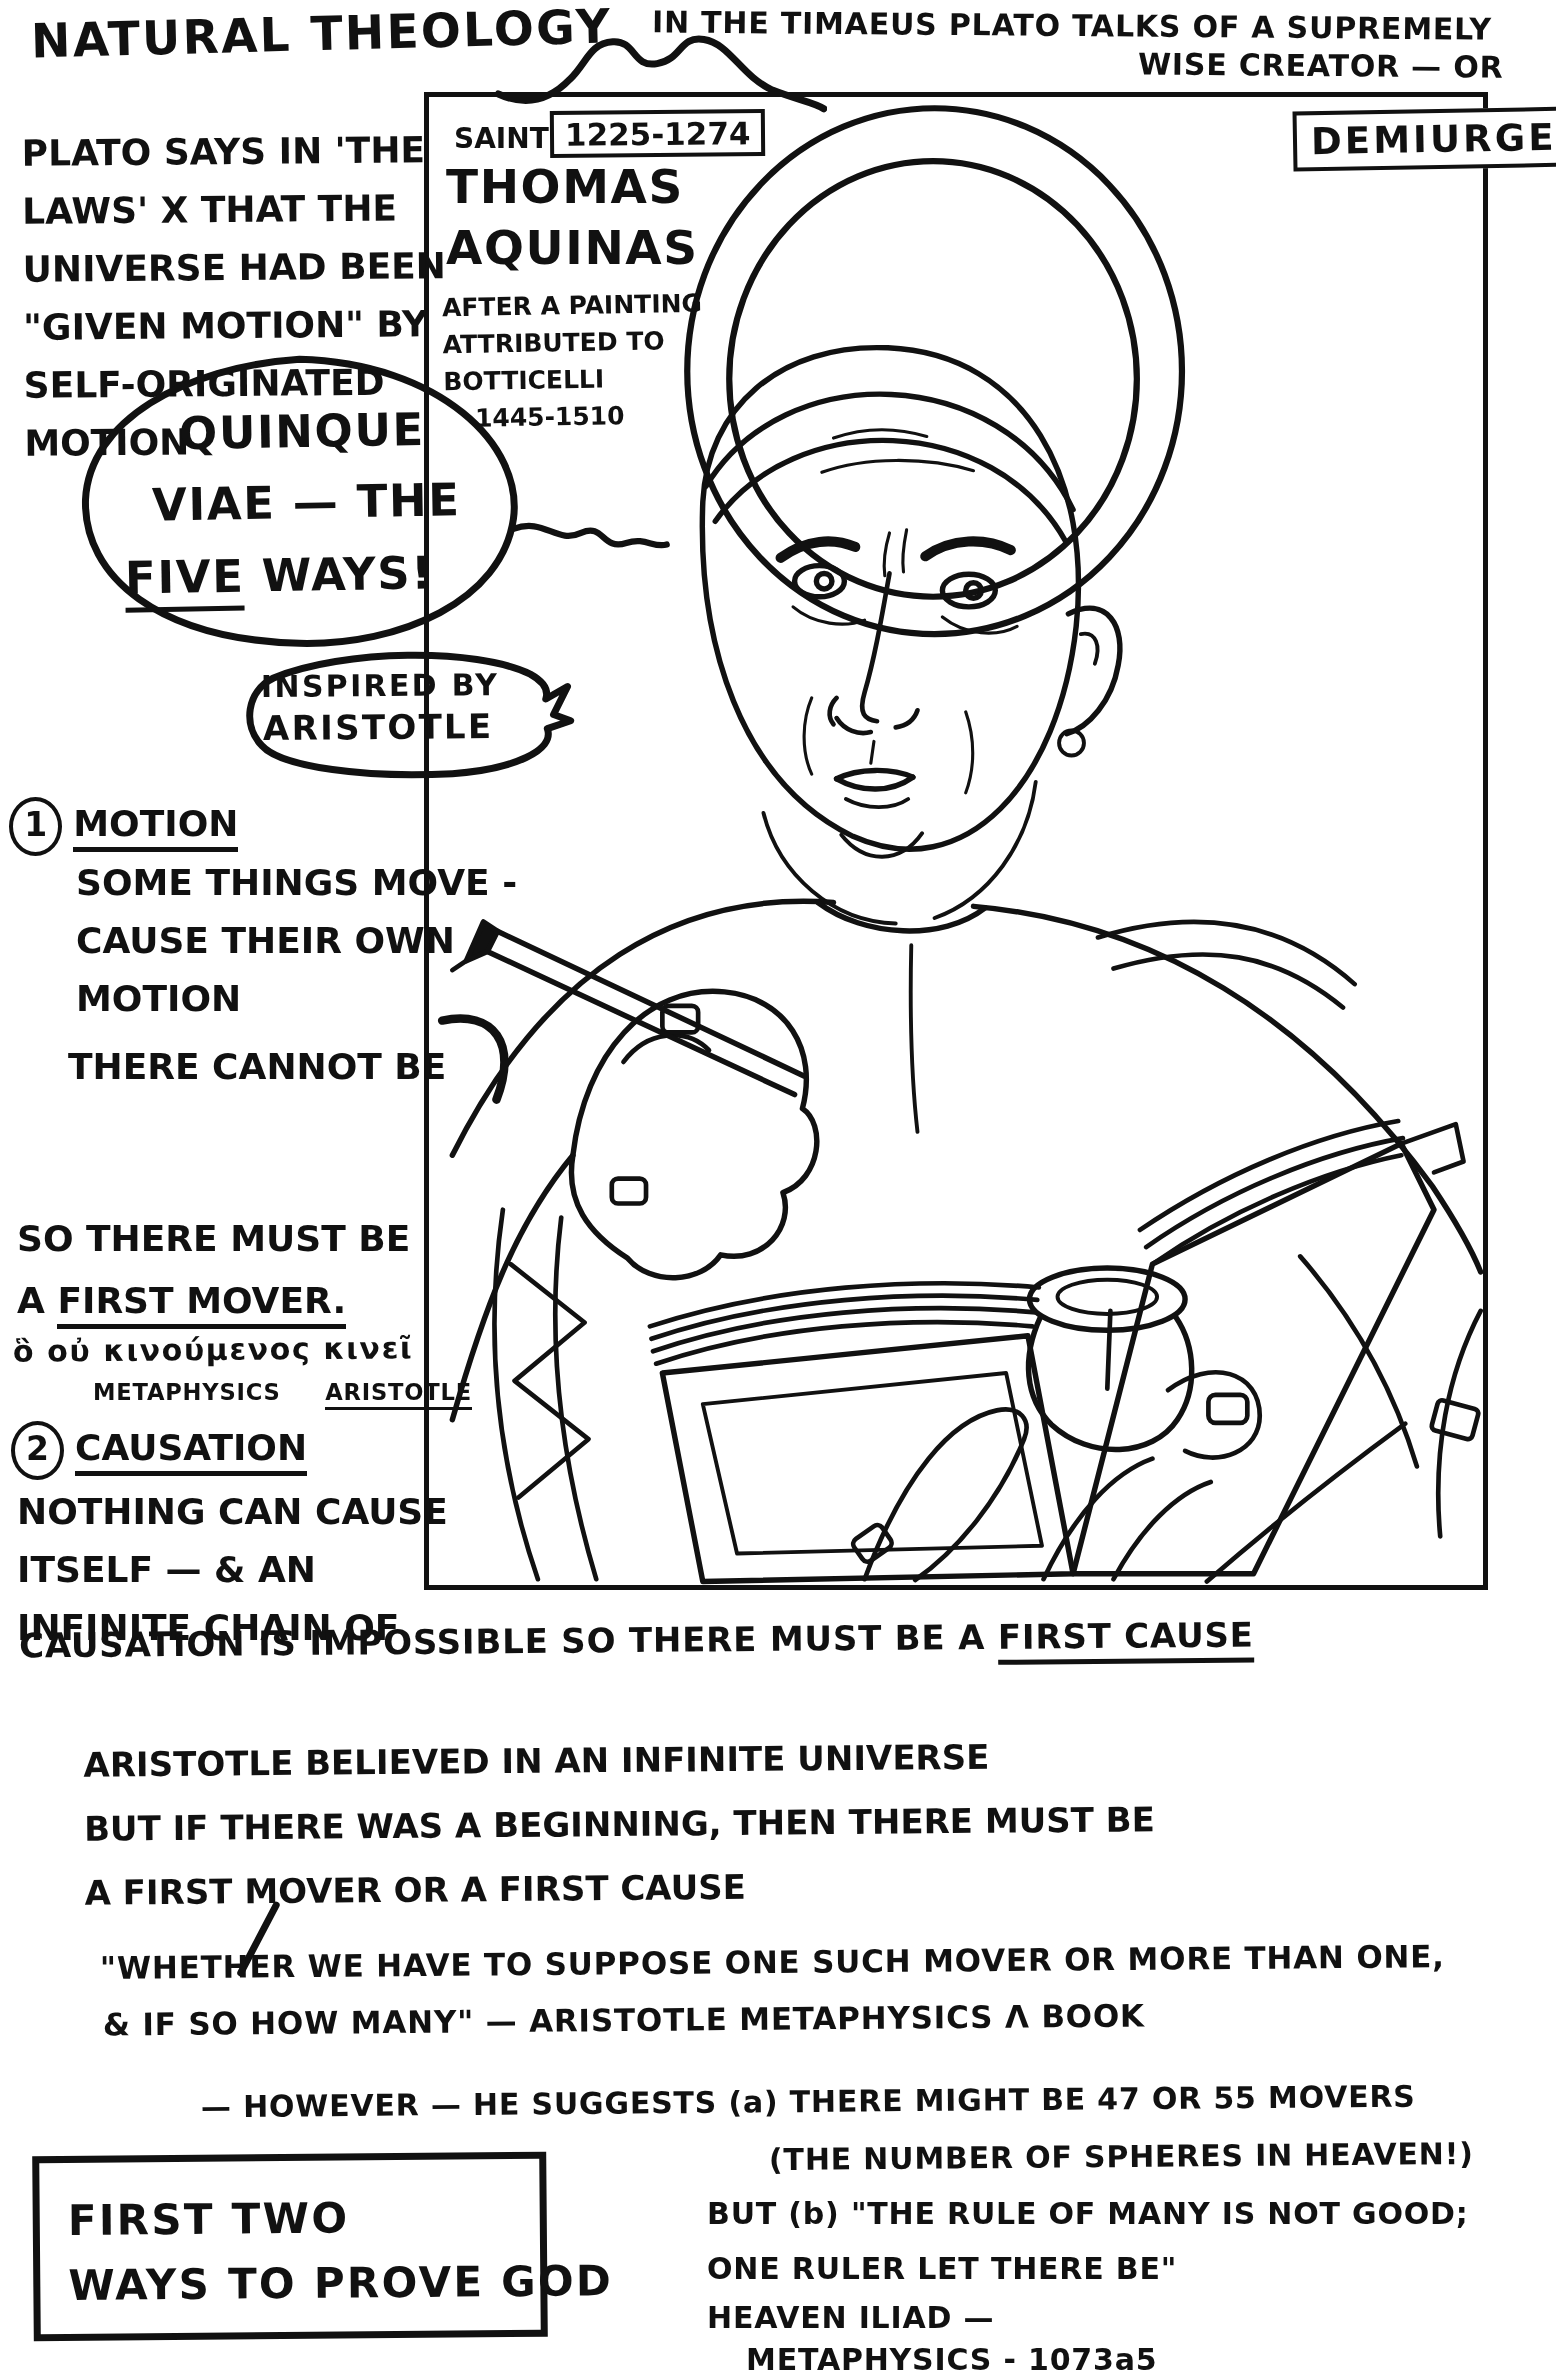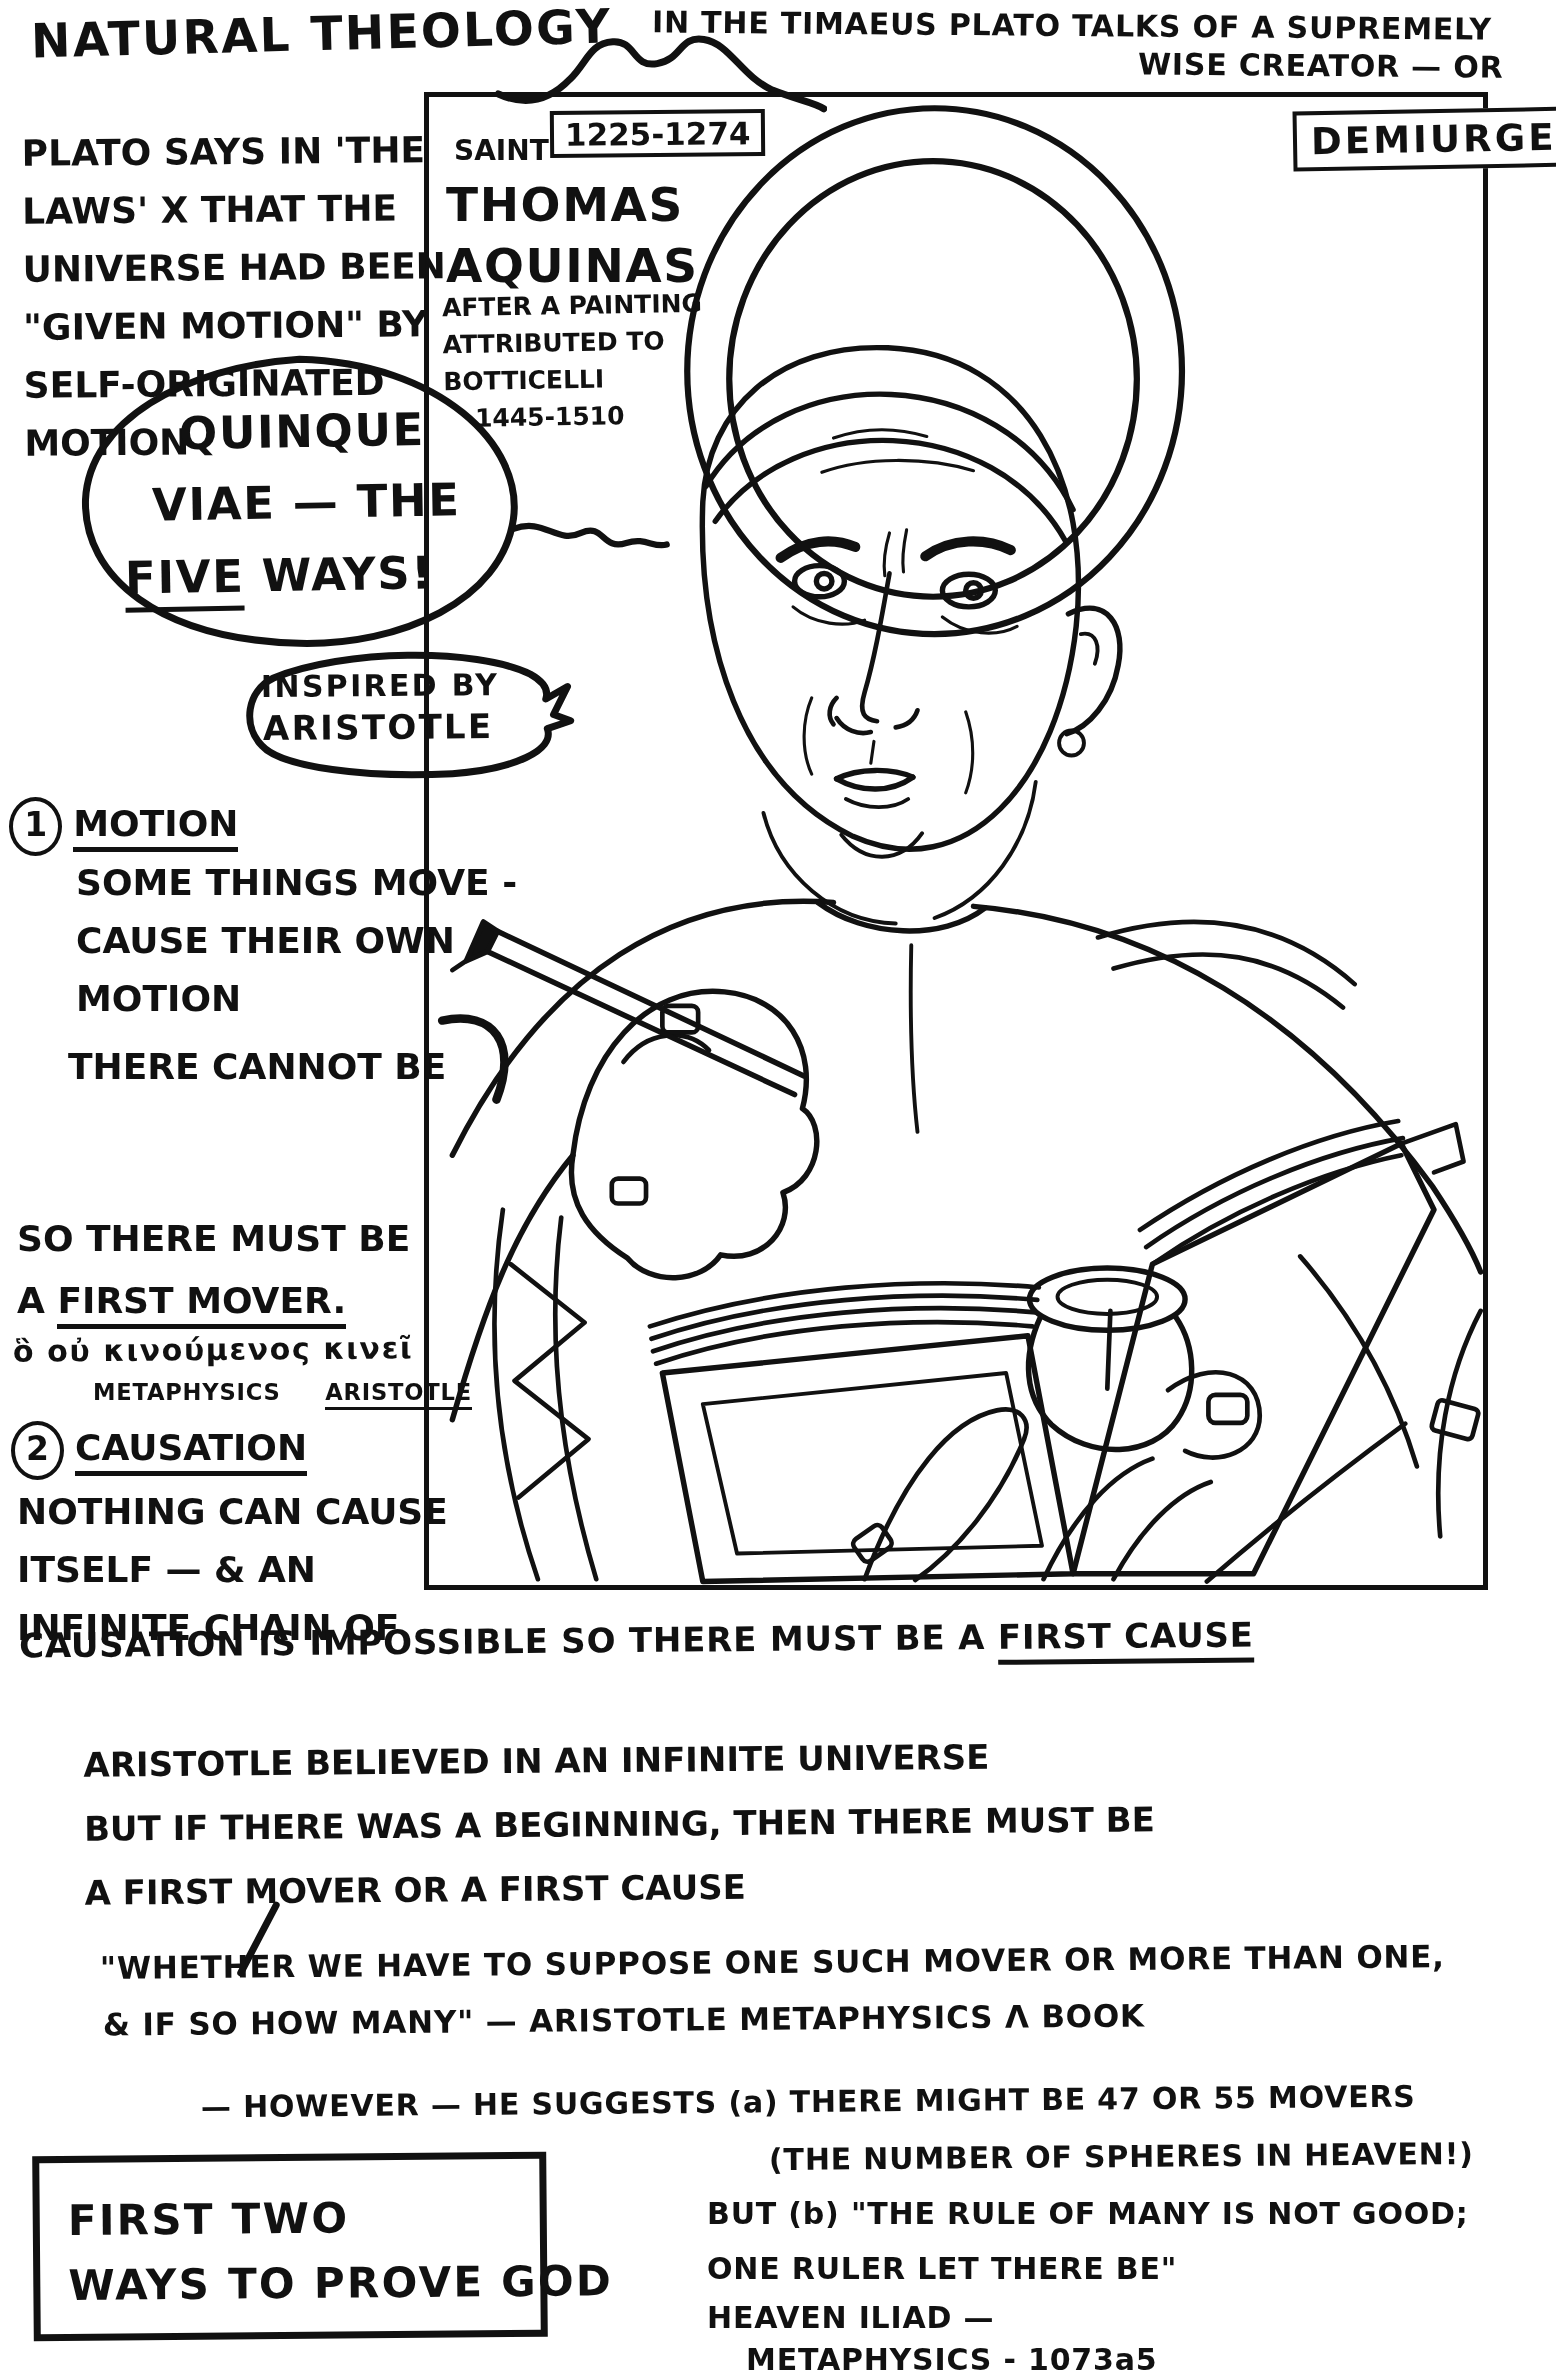--- a/index.html
+++ b/index.html
@@ -12,21 +12,21 @@
   .r-15{transform:rotate(-1.5deg);}
   .r-1{transform:rotate(-1deg);}
   .r-05{transform:rotate(-0.5deg);}
   .r05{transform:rotate(0.5deg);}
   .title{font-size:47px;letter-spacing:2.3px;}
   .toptext{font-size:30px;letter-spacing:0.8px;}
   .demiurge{border:4.7px solid #111;padding:4.7px 14px;font-size:37px;letter-spacing:3.1px;}
   .frame{border:5.4px solid #111;}
   .cap-small{font-size:28px;}
   .dates-box{border:4.7px solid #111;padding:1.6px 11px;font-size:31px;}
-  .cap-name{font-size:47px;letter-spacing:1.6px;margin-top:18px;}
+  .cap-name{font-size:47px;letter-spacing:1.6px;}
   .credit{font-size:25px;line-height:37px;white-space:nowrap;}
   .credit div{white-space:nowrap;}
   .note{font-size:36px;line-height:58px;}
   .bubble-big{font-size:45px;letter-spacing:1.6px;}
   .bubble-small1{font-size:30px;letter-spacing:2.3px;}
   .bubble-small2{font-size:34px;letter-spacing:2.3px;}
   .sec{font-size:36px;line-height:58px;}
   .circle-num{
     display:inline-block;width:45px;height:51px;border:4.7px solid #111;border-radius:50%;
     text-align:center;line-height:48px;font-size:33px;vertical-align:middle;margin-right:11px;
@@ -161,21 +161,21 @@
 
       <g class="stroke" stroke-width="6">
         <path d="M 95 1430 C 70 1600 90 1760 140 1905"></path>
         <path d="M 170 1440 C 150 1600 170 1755 215 1905"></path>
         <path d="M 105 1500 L 200 1575 L 110 1650 L 205 1725 L 115 1800"></path>
         <path d="M 1120 1490 C 1190 1570 1240 1660 1270 1760"></path>
         <path d="M 1352 1560 C 1310 1640 1290 1740 1300 1850"></path>
       </g>
     </svg>
 
-    <div class="abs cap-small" style="left:25px;top:25px;margin-top:12px;">SAINT</div>
+    <div class="abs cap-small" style="left:25px;top:25px;">SAINT</div>
     <div class="abs dates-box r-05" style="left:121px;top:12.5px;">1225-1274</div>
     <div class="abs cap-name" style="left:17px;top:62px;">THOMAS</div>
     <div class="abs cap-name" style="left:17px;top:123px;">AQUINAS</div>
     <div class="abs credit r-1" style="left:14px;top:190px;">
       <div>AFTER A PAINTING</div>
       <div>ATTRIBUTED TO</div>
       <div>BOTTICELLI</div>
       <div style="padding-left:31px;">1445-1510</div>
     </div>
   </div>

